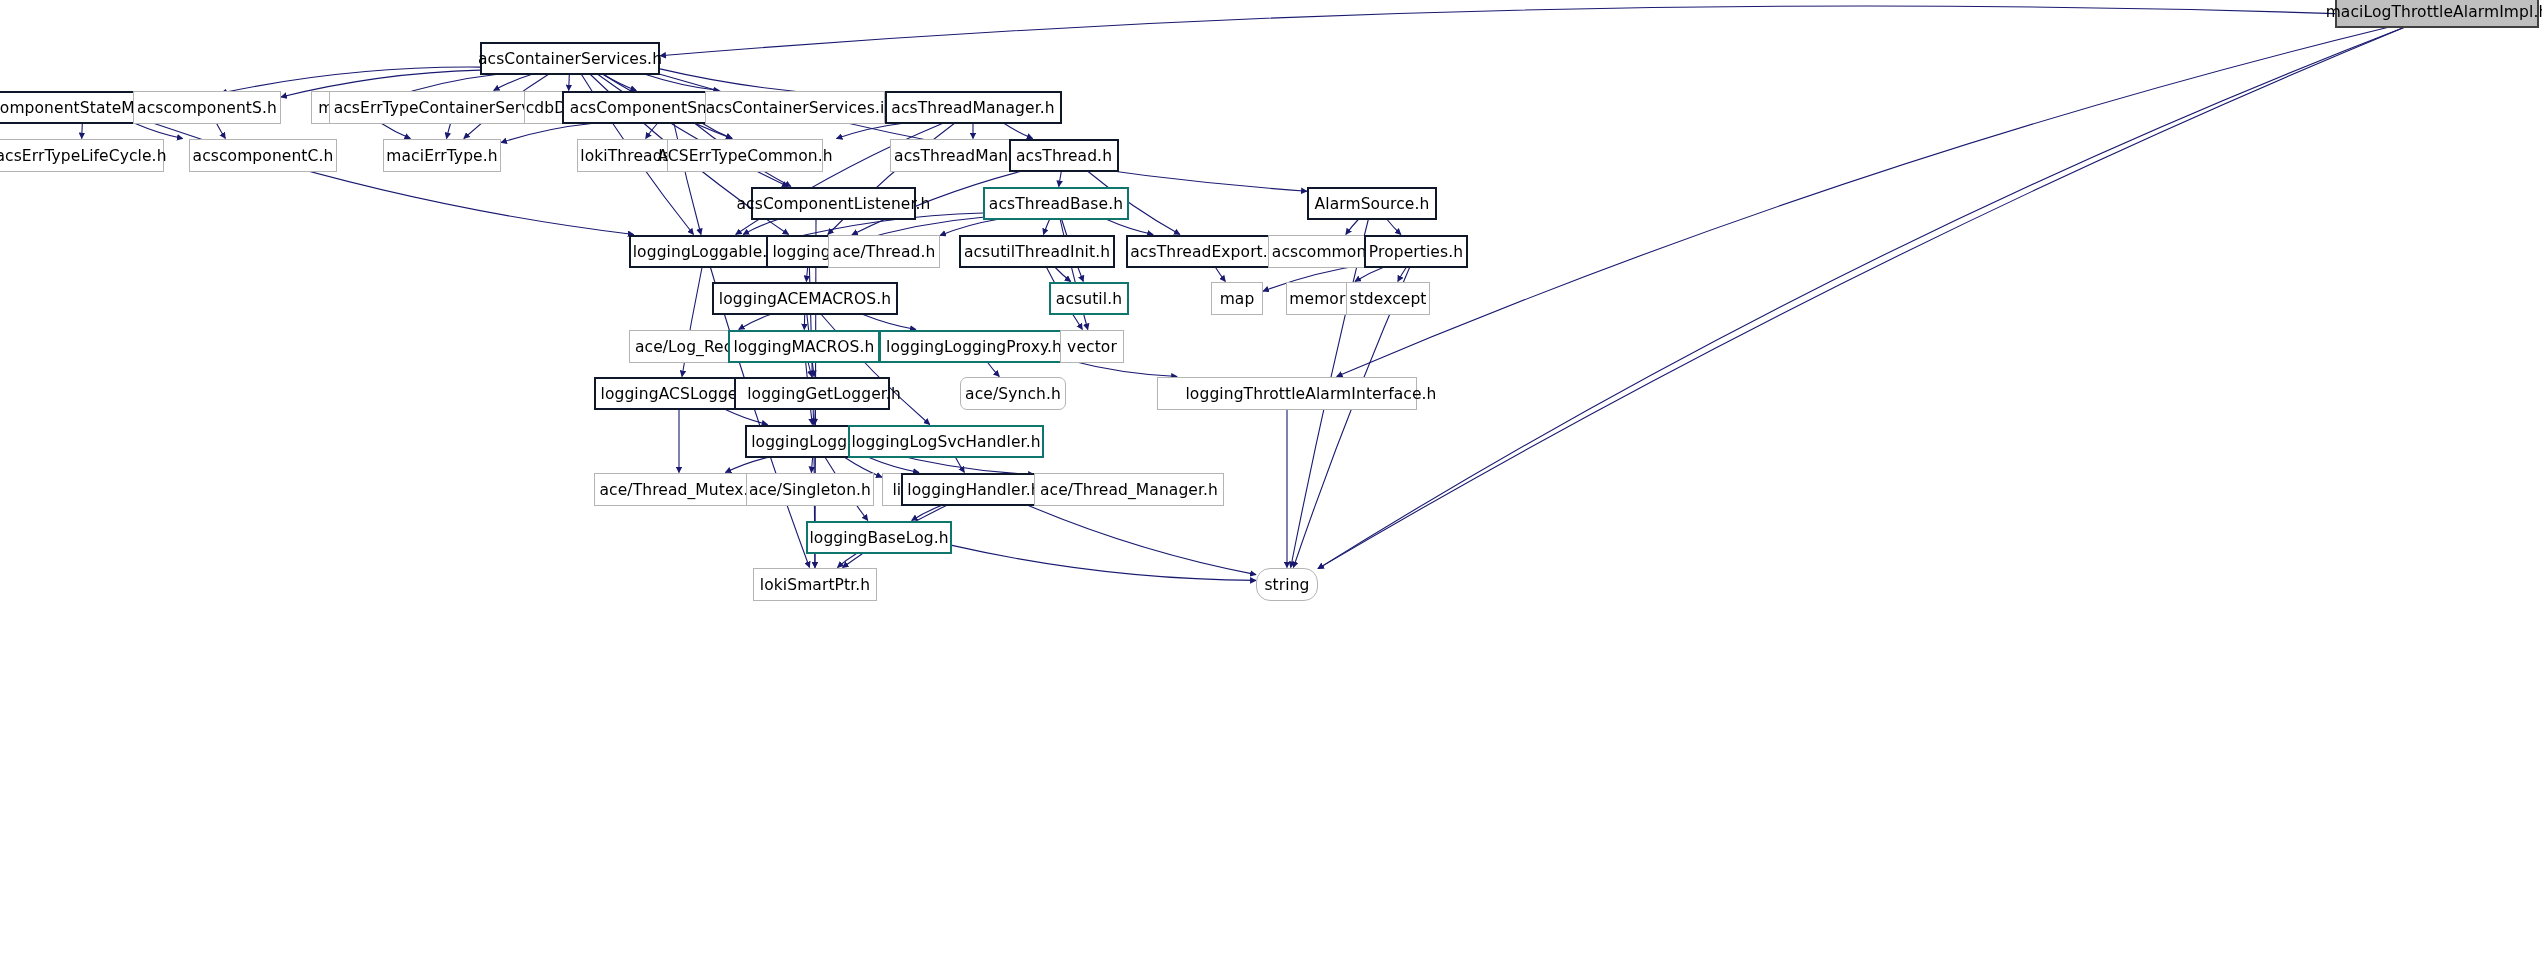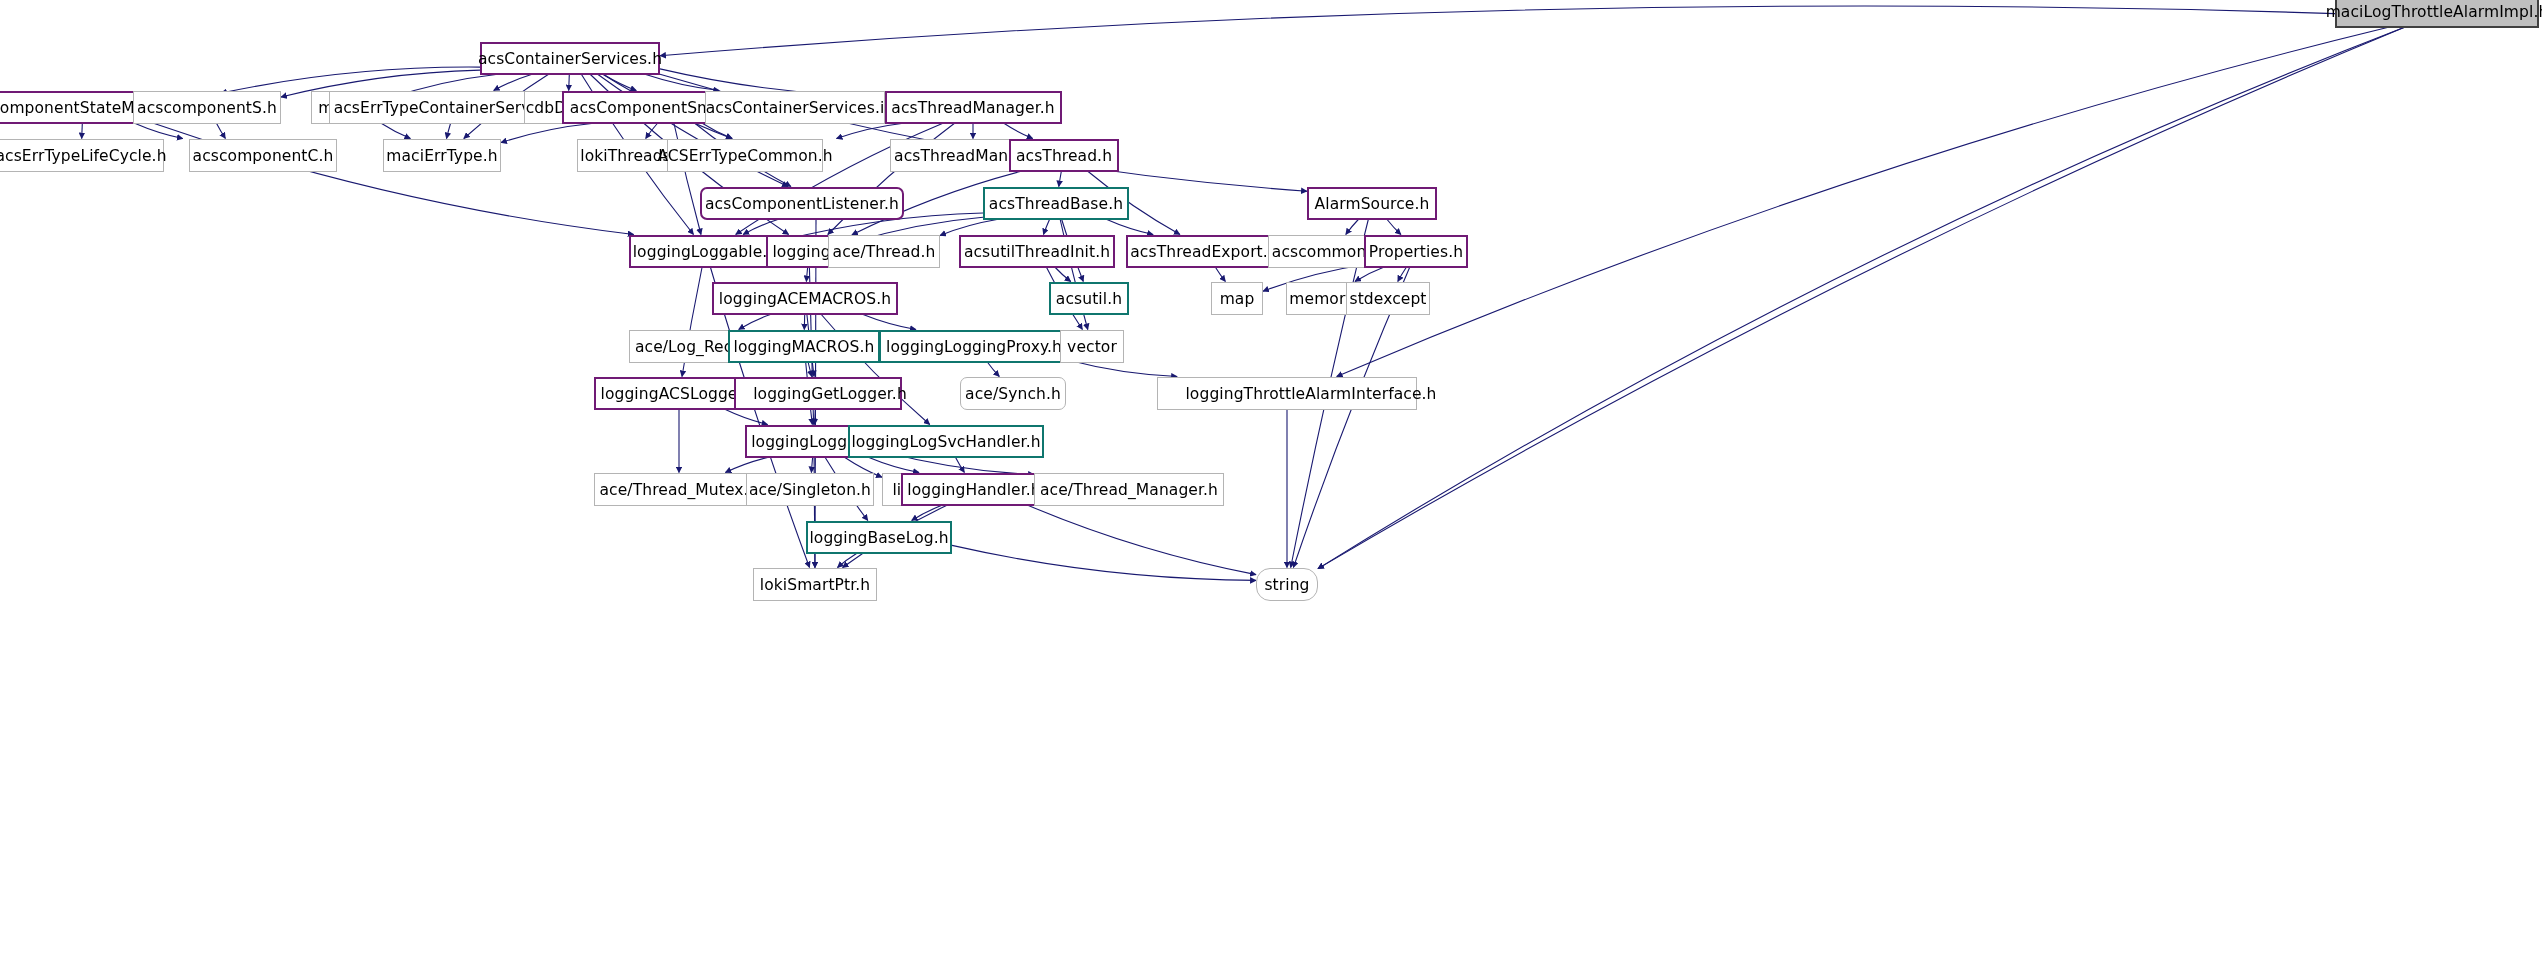--- a/index.html
+++ b/index.html
@@ -16,21 +16,21 @@
     box-sizing:border-box;
     display:flex;align-items:center;justify-content:center;
     white-space:nowrap;
     height:33px;
     font-size:15.5px;
     color:#000000;
     background:#ffffff;
     border:1px solid #b4b4b4;
     letter-spacing:0.1px;
   }
-  .node.thick{border:2px solid #701a75;}
+  .node.thick{border:2px solid #0f172a;}
   .node.red{border:2px solid #0f766e;}
   .node.root{border:2px solid #404040;background:#bfbfbf;}
 </style>
 </head>
 <body>
 
 <div id="graph">
   <svg id="edges" viewBox="0 0 2542 968" xmlns="http://www.w3.org/2000/svg">
     <defs>
       <marker id="arrow" viewBox="0 0 10 10" refX="9" refY="5" markerWidth="6" markerHeight="6" orient="auto-start-reverse">
@@ -138,41 +138,41 @@
       <div class="node thick" style="left: 562px; top: 91px; width: 216px;">acsComponentSmartPtr.h</div>
       <div class="node" style="left: 705px; top: 91px; width: 180px;">acsContainerServices.i</div>
       <div class="node thick" style="left: 884.5px; top: 91px; width: 177px;">acsThreadManager.h</div>
       <div class="node" style="left: -2px; top: 139px; width: 166px;">acsErrTypeLifeCycle.h</div>
       <div class="node" style="left: 161px; top: 139px; width: 148px; margin-left: 28px;">acscomponentC.h</div>
       <div class="node" style="left: 383px; top: 139px; width: 118px;">maciErrType.h</div>
       <div class="node" style="left: 577px; top: 139px; width: 112px;">lokiThreads.h</div>
       <div class="node" style="left: 667px; top: 139px; width: 156px;">ACSErrTypeCommon.h</div>
       <div class="node" style="left: 889.5px; top: 139px; width: 167px;">acsThreadManager.i</div>
       <div class="node thick" style="left: 1009px; top: 139px; width: 110px;">acsThread.h</div>
-      <div class="node thick" style="left: 700px; top: 187px; width: 204px; border-radius: 7px;">acsComponentListener.h</div>
+      <div class="node thick" style="left: 751px; top: 187px; width: 165px;">acsComponentListener.h</div>
       <div class="node red" style="left: 983px; top: 187px; width: 146px;">acsThreadBase.h</div>
       <div class="node thick" style="left: 1307px; top: 187px; width: 130px;">AlarmSource.h</div>
       <div class="node thick" style="left: 629px; top: 235px; width: 152px;">loggingLoggable.h</div>
       <div class="node thick" style="left: 766px; top: 235px; width: 86px;">logging.h</div>
       <div class="node" style="left: 828px; top: 235px; width: 112px;">ace/Thread.h</div>
       <div class="node thick" style="left: 959px; top: 235px; width: 156px;">acsutilThreadInit.h</div>
       <div class="node thick" style="left: 1126px; top: 235px; width: 156px;">acsThreadExport.h</div>
       <div class="node" style="left: 1268px; top: 235px; width: 128px;">acscommonC.h</div>
       <div class="node thick" style="left: 1364px; top: 235px; width: 104px;">Properties.h</div>
       <div class="node thick" style="left: 712px; top: 282px; width: 186px;">loggingACEMACROS.h</div>
       <div class="node red" style="left: 1049px; top: 282px; width: 80px;">acsutil.h</div>
       <div class="node" style="left: 1211px; top: 282px; width: 52px;">map</div>
       <div class="node" style="left: 1286px; top: 282px; width: 72px;">memory</div>
       <div class="node" style="left: 1346px; top: 282px; width: 84px;">stdexcept</div>
       <div class="node" style="left: 629px; top: 330px; width: 150px;">ace/Log_Record.h</div>
       <div class="node red" style="left: 728px; top: 330px; width: 152px;">loggingMACROS.h</div>
       <div class="node red" style="left: 879px; top: 330px; width: 190px;">loggingLoggingProxy.h</div>
       <div class="node" style="left: 1060px; top: 330px; width: 64px;">vector</div>
       <div class="node thick" style="left: 594px; top: 377px; width: 170px;">loggingACSLogger.h</div>
-      <div class="node thick" style="left: 734px; top: 377px; width: 168px; padding-left: 24px;">loggingGetLogger.h</div>
+      <div class="node thick" style="left: 734px; top: 377px; width: 156px; padding-left: 24px;">loggingGetLogger.h</div>
       <div class="node" style="left: 960px; top: 377px; width: 106px; border-radius: 7px;">ace/Synch.h</div>
       <div class="node" style="left: 1157px; top: 377px; width: 260px; padding-left: 48px;">loggingThrottleAlarmInterface.h</div>
       <div class="node thick" style="left: 745px; top: 425px; width: 138px;">loggingLogger.h</div>
       <div class="node red" style="left: 848px; top: 425px; width: 196px;">loggingLogSvcHandler.h</div>
       <div class="node" style="left: 594px; top: 473px; width: 170px;">ace/Thread_Mutex.h</div>
       <div class="node" style="left: 746px; top: 473px; width: 128px;">ace/Singleton.h</div>
       <div class="node" style="left: 882px; top: 473px; width: 44px;">list</div>
       <div class="node thick" style="left: 901px; top: 473px; width: 146px;">loggingHandler.h</div>
       <div class="node" style="left: 1034px; top: 473px; width: 190px;">ace/Thread_Manager.h</div>
       <div class="node red" style="left: 806px; top: 521px; width: 146px;">loggingBaseLog.h</div>

